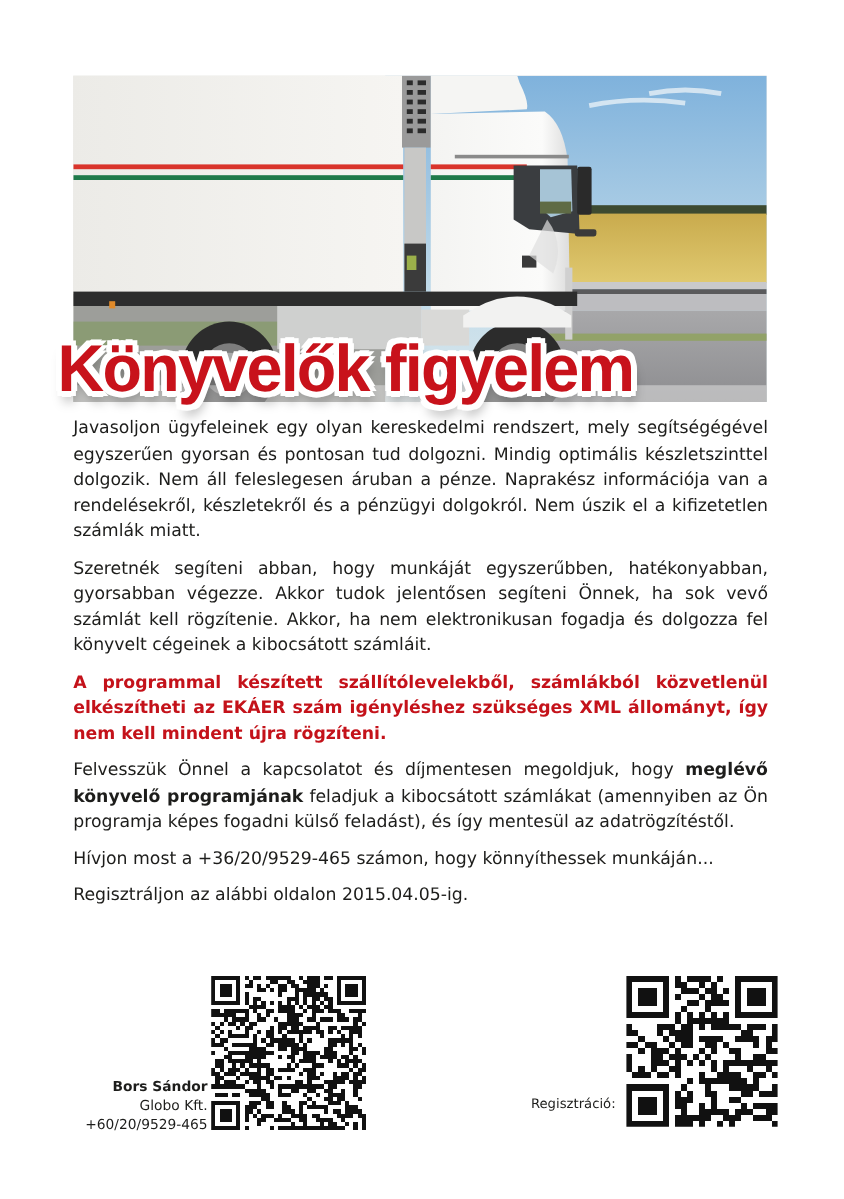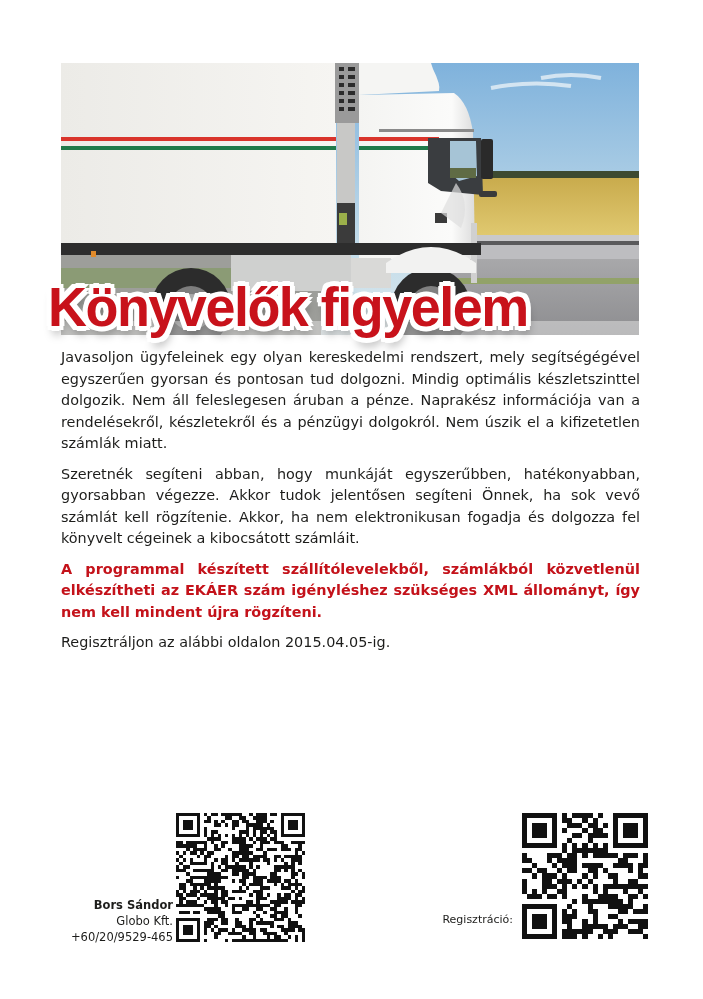--- a/index.html
+++ b/index.html
@@ -155,20 +155,22 @@
     <rect x="0" y="258" width="578" height="14" fill="#d9d9d9" opacity="0.6"></rect>
   </svg>
 </div>
 
 <div class="title">Könyvelők figyelem</div>
 
 <div class="content">
   <p>Javasoljon ügyfeleinek egy olyan kereskedelmi rendszert, mely segítségégével egyszerűen gyorsan és pontosan tud dolgozni. Mindig optimális készletszinttel dolgozik. Nem áll feleslegesen áruban a pénze. Naprakész információja van a rendelésekről, készletekről és a pénzügyi dolgokról. Nem úszik el a kifizetetlen számlák miatt.</p>
   <p>Szeretnék segíteni abban, hogy munkáját egyszerűbben, hatékonyabban, gyorsabban végezze. Akkor tudok jelentősen segíteni Önnek, ha sok vevő számlát kell rögzítenie. Akkor, ha nem elektronikusan fogadja és dolgozza fel könyvelt cégeinek a kibocsátott számláit.</p>
   <p class="red">A programmal készített szállítólevelekből, számlákból közvetlenül elkészítheti az EKÁER szám igényléshez szükséges XML állományt, így nem kell mindent újra rögzíteni.</p>
+  <p><span>Felvesszük Önnel a kapcsolatot és díjmentesen megoldjuk, hogy </span><b>meglévő könyvelő programjának</b><span> feladjuk a kibocsátott számlákat (amennyiben az Ön programja képes fogadni külső feladást), és így mentesül az adatrögzítéstől.</span></p>
+  <p>Hívjon most a +36/20/9529-465 számon, hogy könnyíthessek munkáján...</p>
   <p>Regisztráljon az alábbi oldalon 2015.04.05-ig.</p>
 </div>
 
 <div class="contact">
   <div class="name">Bors Sándor</div>
   <div>Globo Kft.</div>
   <div>+60/20/9529-465</div>
 </div>
 
 <div class="qr qr-left">

